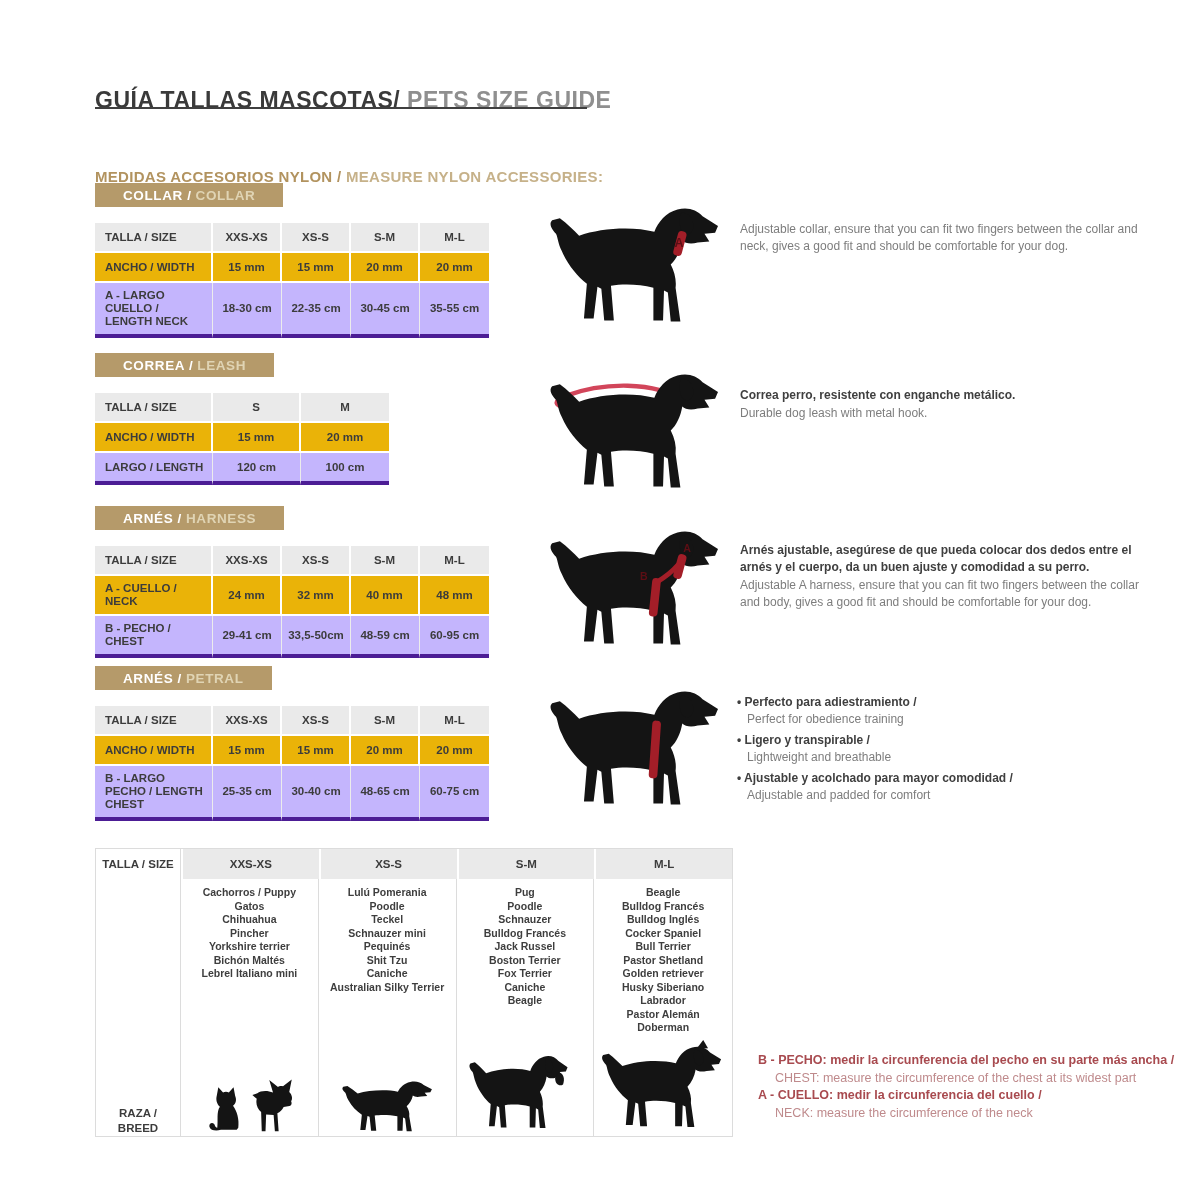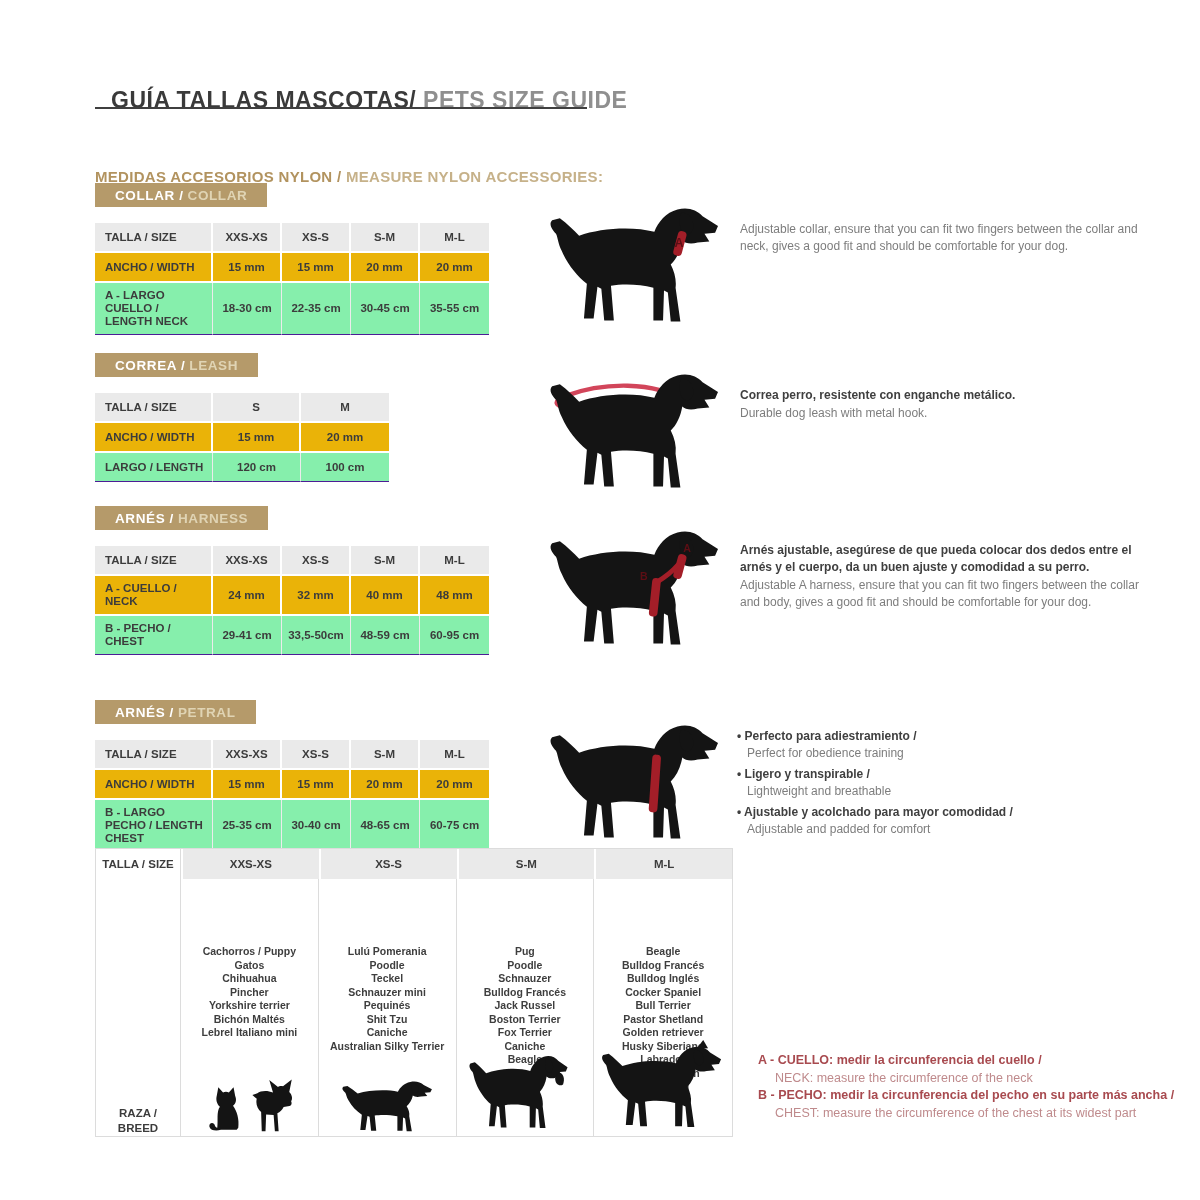--- a/index.html
+++ b/index.html
@@ -1,49 +1,49 @@
 <!DOCTYPE html>
 <html><head>
 <meta charset="utf-8">
 <style>
   html,body{margin:0;padding:0;background:#fff;}
   .page{position:relative;width:1200px;height:1200px;background:#ffffff;overflow:hidden;
         font-family:"Liberation Sans",sans-serif;-webkit-font-smoothing:antialiased;}
 
   
   .title{position:absolute;left:95px;top:72px;font-size:23px;font-weight:bold;
-         letter-spacing:.5px;color:#3a3a3a;white-space:nowrap;margin-left:16px;}
+         letter-spacing:.5px;color:#3a3a3a;white-space:nowrap;}
   .title .light{color:#8f8f8f;}
   .title-underline{position:absolute;left:95px;top:107px;width:492px;border-top:2px solid #3f3f3f;}
   .subtitle{position:absolute;left:95px;top:137px;font-size:15px;font-weight:bold;
             letter-spacing:.3px;color:#b2935f;white-space:nowrap;margin-top:31px;}
   .subtitle .light{color:#c6b189;}
 
   
   .section{position:absolute;left:95px;width:1070px;}
   #sec-collar{top:183px;height:165px;}
   #sec-leash{top:353px;height:148px;}
   #sec-harness{top:506px;height:155px;}
-  #sec-petral{top:700px;height:170px;}
+  #sec-petral{top:666px;height:170px;}
 
   .badge{display:inline-block;background:#b59a6a;color:#fff;font-size:13.5px;font-weight:bold;
-         padding:5px 20px 4px;letter-spacing:.6px;}
+         padding:5px 28px 4px;letter-spacing:.6px;}
   .badge .light{color:#e0d4b4;margin-left:4px;}
 
   
   .size-table{position:absolute;left:0;top:40px;width:394px;font-size:11.5px;
               --cols:118px 69px 69px 69px 69px;}
   .size-table.cols3{width:294px;--cols:118px 88px 88px;}
   .t-row{display:grid;grid-template-columns:var(--cols);}
   .t-cell{display:flex;align-items:center;justify-content:center;font-weight:bold;color:#3c3c3c;
           padding:6px 3px;min-height:16px;text-align:center;line-height:13px;}
   .t-label{justify-content:flex-start;text-align:left;padding-left:10px;}
   .t-header .t-cell{background:#eaeaea;border-right:2px solid #fff;border-bottom:2px solid #fff;}
   .t-shaded .t-cell{background:#eab308;border-right:2px solid #fff;border-bottom:2px solid #fff;}
-  .t-plain .t-cell{background:#86efac;border-right:1px solid #ececec;border-bottom:1px solid #4c1d95;}
+  .t-plain .t-cell{background:#c4b5fd;border-right:1px solid #ececec;border-bottom:4px solid #4c1d95;}
   .t-row .t-cell:last-child{border-right:none;}
 
   
   .dog-figure{position:absolute;left:442px;top:16px;width:205px;}
   #sec-leash .dog-figure{top:12px;}
   .dog-figure svg{display:block;}
 
   
   .desc{position:absolute;left:645px;top:38px;width:408px;font-size:12px;line-height:17px;}
   #sec-leash .desc{top:34px;}
@@ -61,21 +61,21 @@
   .breed-table{position:absolute;left:95px;top:848px;width:636px;border:1px solid #dcdcdc;background:#fff;}
   .bt-header{display:grid;grid-template-columns:85px 1fr 1fr 1fr 1fr;height:30px;}
   .bt-hcell{display:flex;align-items:center;justify-content:center;font-weight:bold;font-size:11.5px;
             color:#3c3c3c;background:#eaeaea;border-left:2px solid #fff;}
   .bt-hcell.bt-hlabel{background:#fff;border-left:none;border-right:1px solid #dcdcdc;}
   .bt-body{display:grid;grid-template-columns:85px 1fr 1fr 1fr 1fr;height:257px;}
   .bt-rowlabel{display:flex;flex-direction:column;align-items:center;justify-content:flex-end;
                font-weight:bold;font-size:11.5px;color:#3c3c3c;border-right:1px solid #dcdcdc;line-height:15px;}
   .bt-col{position:relative;border-right:1px solid #dcdcdc;}
   .bt-col:last-child{border-right:none;}
-  .breed-list{padding-top:18px;margin-top:48px;}
+  .breed-list{padding-top:7px;}
   .breed-name{text-align:center;font-size:10.5px;font-weight:bold;line-height:13.5px;color:#3e3e3e;}
   .sil-wrap{position:absolute;bottom:0;left:0;width:100%;display:flex;align-items:flex-end;
             justify-content:center;gap:5px;}
 
   
   .notes{position:absolute;left:758px;top:1052px;width:436px;font-size:12.5px;line-height:17.5px;}
   .notes .pair{margin:0;}
   .notes .pair-bold{color:#a84a4f;font-weight:bold;}
   .notes .pair-light{color:#bf8a8c;padding-left:17px;}
 
@@ -355,22 +355,22 @@
             <use href="#dog-body" class="sil"></use>
             <path class="sil" d="M148,13 L158,0 L165,12 Z"></path>
           </svg>
         </div>
       </div>
     </div>
   </div>
 
   <div class="notes">
       <div class="pair">
+        <div class="pair-bold">B - PECHO: medir la circunferencia del pecho en su parte más ancha /</div>
+        <div class="pair-light">CHEST: measure the circumference of the chest at its widest part</div>
+      </div>
+      <div class="pair">
         <div class="pair-bold">A - CUELLO: medir la circunferencia del cuello /</div>
         <div class="pair-light">NECK: measure the circumference of the neck</div>
       </div>
-      <div class="pair">
-        <div class="pair-bold">B - PECHO: medir la circunferencia del pecho en su parte más ancha /</div>
-        <div class="pair-light">CHEST: measure the circumference of the chest at its widest part</div>
-      </div>
     </div>
 
 </div>
 
 </body></html>

